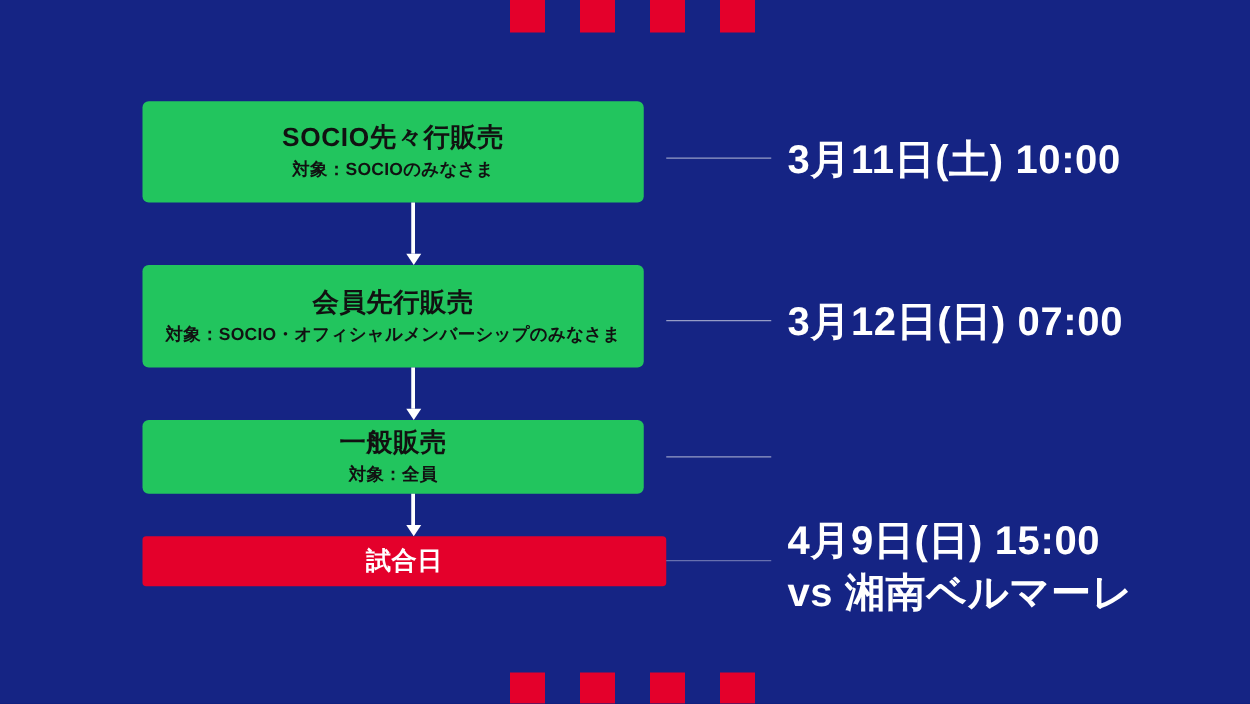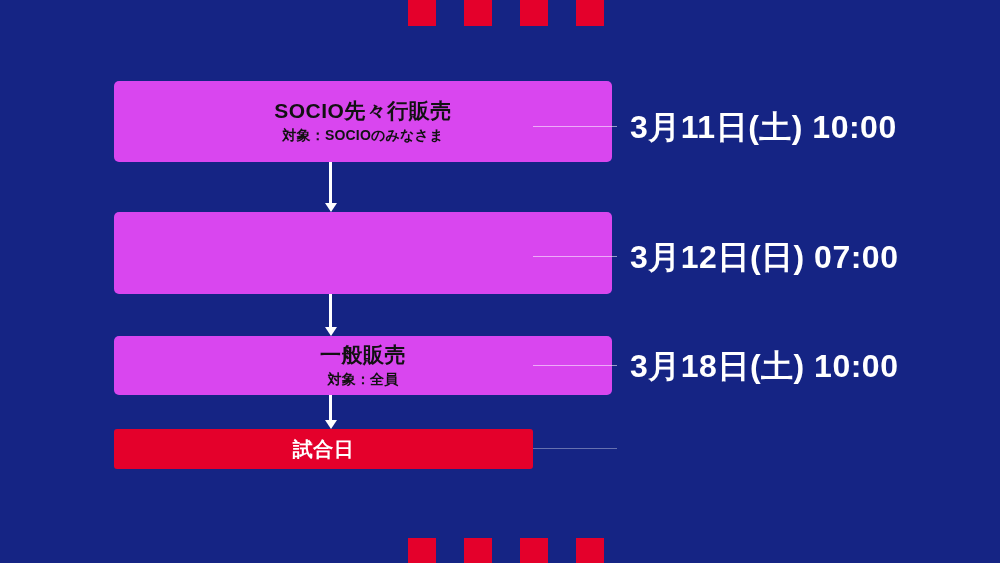--- a/index.html
+++ b/index.html
@@ -35,23 +35,23 @@
     height: 100%;
     background: #e4002b;
   }
   .deco-row.top .deco-sq    { top: 0; height: 26px; }
   .deco-row.bottom .deco-sq { top: 0; height: 25px; }
 
   
   .flow-box {
     position: absolute;
     left: 114px;
-    width: 498px;
+    width: 401px;
     box-sizing: border-box;
-    background: #d946ef;
+    background: #22c55e;
     border-radius: 5px;
     display: flex;
     flex-direction: column;
     align-items: center;
     justify-content: center;
     text-align: center;
     color: #111111;
   }
   .flow-box.box1 { top: 81px;  height: 81px; }
   .flow-box.box2 { top: 212px; height: 82px; }
@@ -159,37 +159,42 @@
 
   <div class="flow-box box1">
     <div class="box-title">SOCIO先々行販売</div>
     <div class="box-sub">対象：SOCIOのみなさま</div>
   </div>
   <div class="arrow a1"></div>
   <div class="leader l1"></div>
   <div class="date d1">3月11日(土) 10:00</div>
 
   <div class="flow-box box2">
+    <div class="box-title">会員先行販売</div>
+    <div class="box-sub">対象：SOCIO・オフィシャルメンバーシップのみなさま</div>
   </div>
   <div class="arrow a2"></div>
   <div class="leader l2"></div>
   <div class="date d2">3月12日(日) 07:00</div>
 
   <div class="flow-box box3">
     <div class="box-title">一般販売</div>
     <div class="box-sub">対象：全員</div>
   </div>
   <div class="arrow a3"></div>
   <div class="leader l3"></div>
-  <div class="date d3">3月18日(土) 10:00</div>
 
   <div class="match-box">
     <div class="box-title">試合日</div>
   </div>
   <div class="leader l4"></div>
+  <div class="date d4">
+    <span>4月9日(日) 15:00</span>
+    <span class="line2">vs 湘南ベルマーレ</span>
+  </div>
 
   <div class="deco-row bottom">
     <div class="deco-sq" style="left:408px"></div>
     <div class="deco-sq" style="left:464px"></div>
     <div class="deco-sq" style="left:520px"></div>
     <div class="deco-sq" style="left:576px"></div>
   </div>
 
 </div>
 

